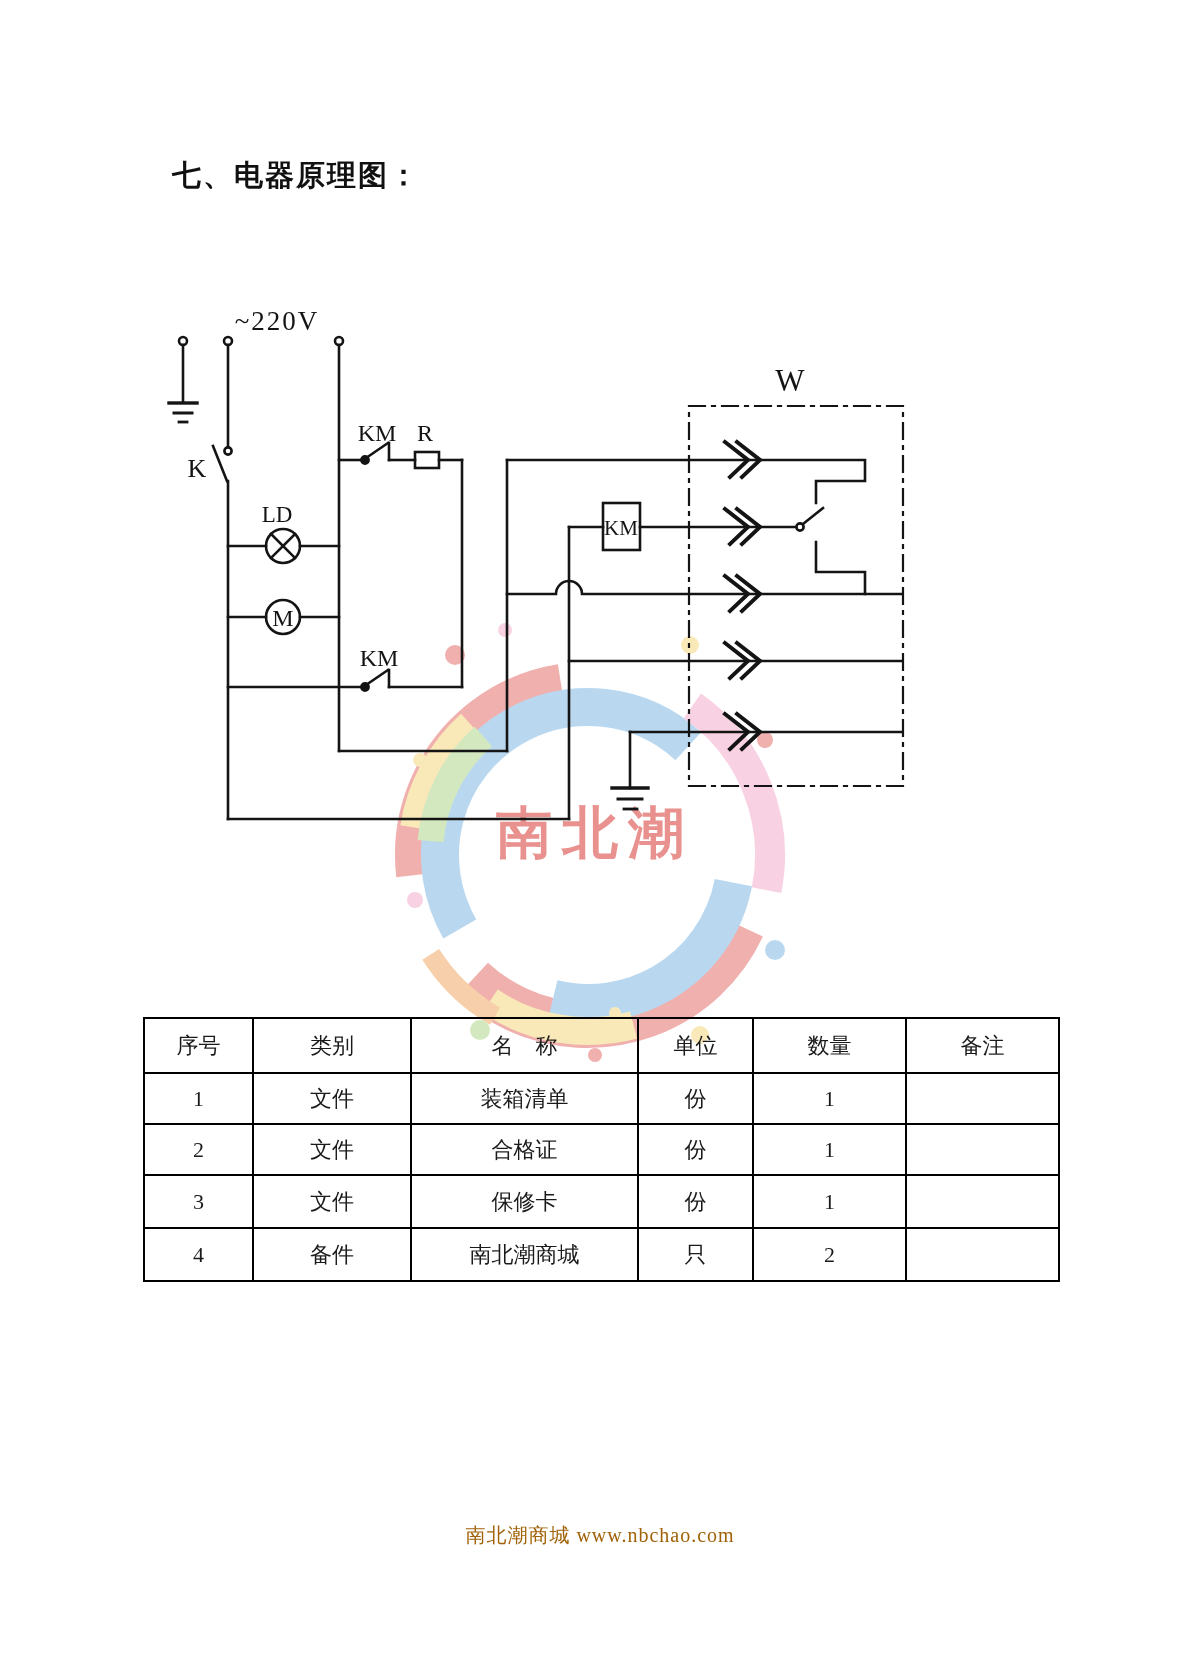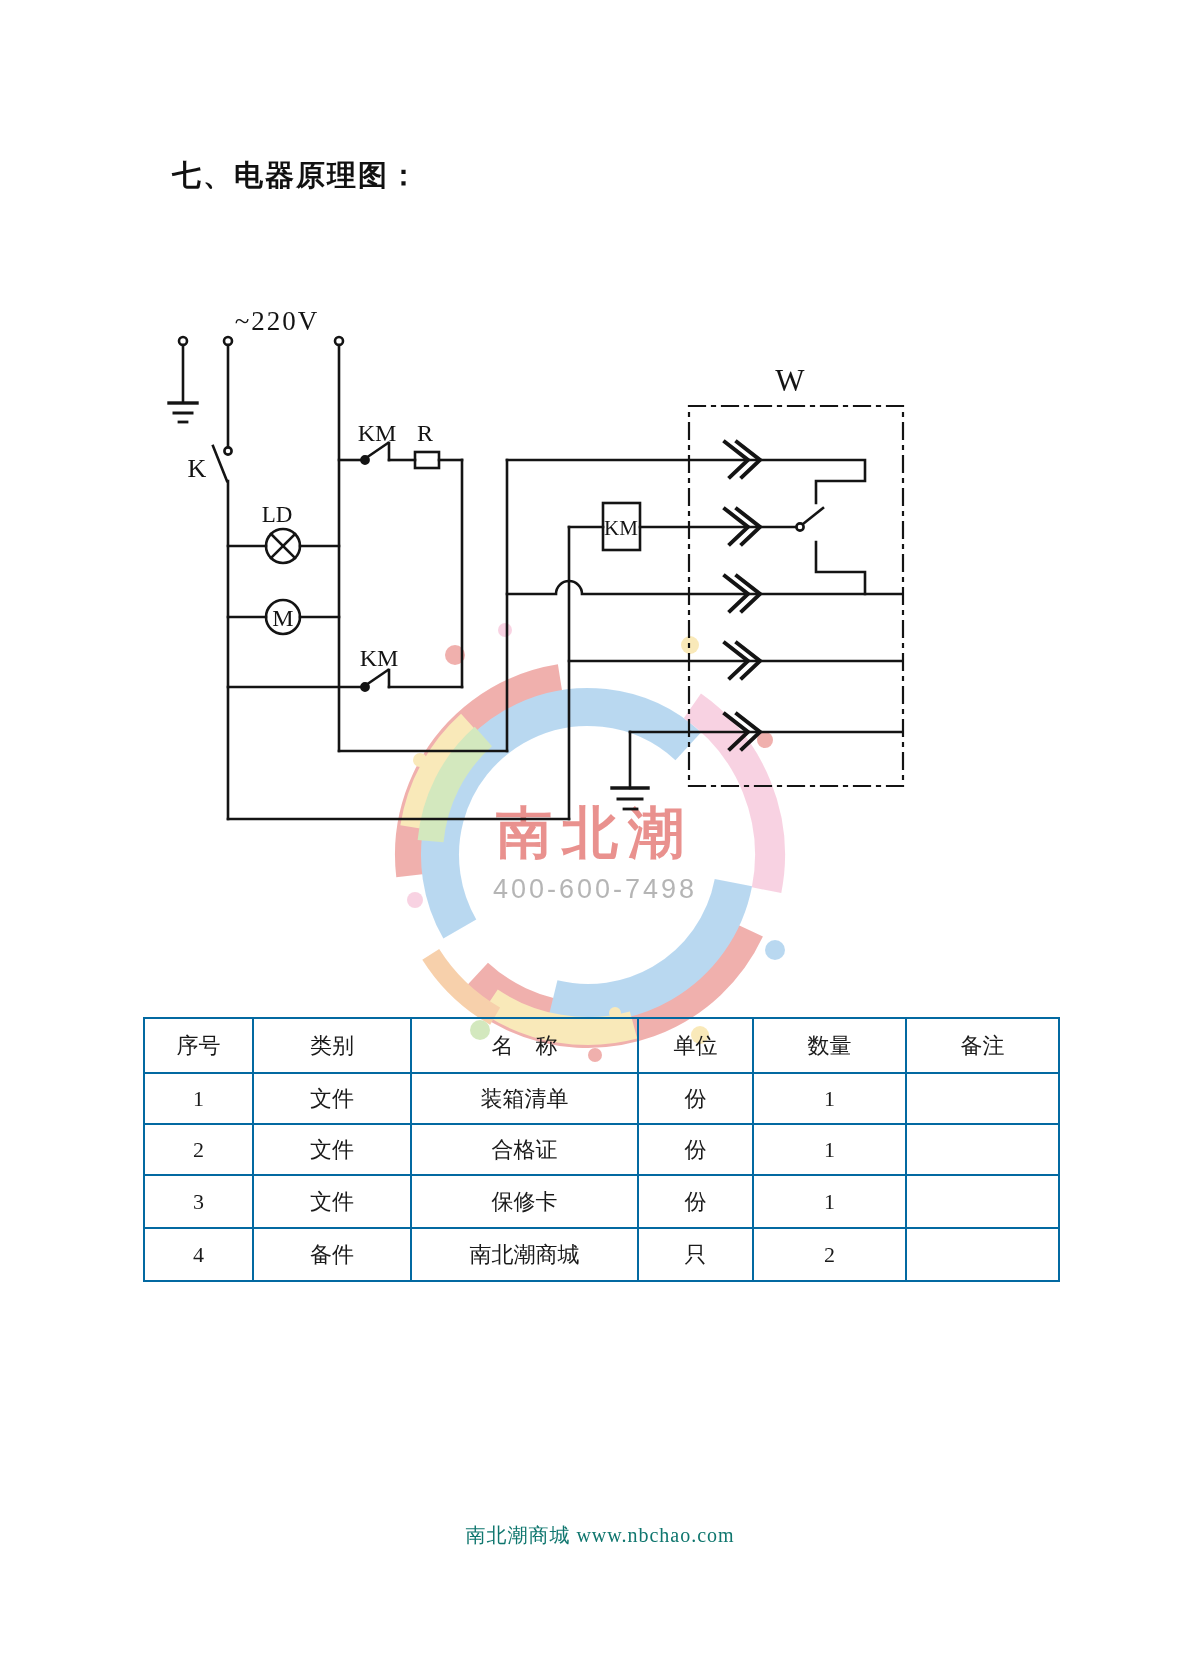--- a/index.html
+++ b/index.html
@@ -20,27 +20,27 @@
   .wm-brand{top:796px;font-size:56px;font-weight:bold;letter-spacing:10px;
     color:rgba(224,103,99,0.72);}
   .wm-domain{top:844px;font-size:33px;font-weight:bold;color:rgba(138,138,138,0.85);
     letter-spacing:1px;}
   .wm-domain .lite{color:rgba(185,185,185,0.85);font-weight:normal;}
   .wm-phone{top:874px;font-size:27px;color:rgba(168,168,168,0.85);letter-spacing:3px;}
   
   .packing{position:absolute;left:143px;top:1017px;border-collapse:collapse;
     table-layout:fixed;}
   .packing td,.packing th{
-    border:2px solid #0369a1;font-size:22px;font-weight:normal;
+    border:2px solid #000000;font-size:22px;font-weight:normal;
     text-align:center;vertical-align:middle;padding:0;color:#1a1a1a;
     font-family:"Liberation Serif","DejaVu Serif",serif;
   }
   .footer{
     position:absolute;left:0;top:1522px;width:1200px;text-align:center;
-    font-size:20px;color:#0f766e;letter-spacing:1px;
+    font-size:20px;color:#a16207;letter-spacing:1px;
   }
 </style>
 </head>
 <body>
 
 <div class="page">
 
   <div class="abs heading" style="left:152px;top:156px;margin-left:20px;">七、电器原理图：</div>
 
   <svg class="abs" style="left:0;top:0;" width="1200" height="1661" viewBox="0 0 1200 1661">
@@ -61,21 +61,20 @@
         <circle cx="480" cy="1030" r="10" fill="#a9d27f"></circle>
         <circle cx="415" cy="900" r="8" fill="#f2a7c6"></circle>
         <circle cx="595" cy="1055" r="7" fill="#e2635e"></circle>
         <circle cx="420" cy="760" r="7" fill="#f4d476"></circle>
         <circle cx="615" cy="1013" r="6" fill="#f4d476"></circle>
       </g>
     </g>
   </svg>
 
   <div class="wm-text wm-brand">南北潮</div>
-  <div class="wm-text wm-phone">400-600-7498</div>
 
   <svg class="abs" style="left:0;top:0;" width="1200" height="900" viewBox="0 0 1200 900" stroke="#141414" fill="none" stroke-width="2.6" stroke-linecap="square">
 
     <g>
       <circle cx="183" cy="341" r="4" fill="#fff"></circle>
       <circle cx="228" cy="341" r="4" fill="#fff"></circle>
       <circle cx="339" cy="341" r="4" fill="#fff"></circle>
     </g>
 
     <g>

